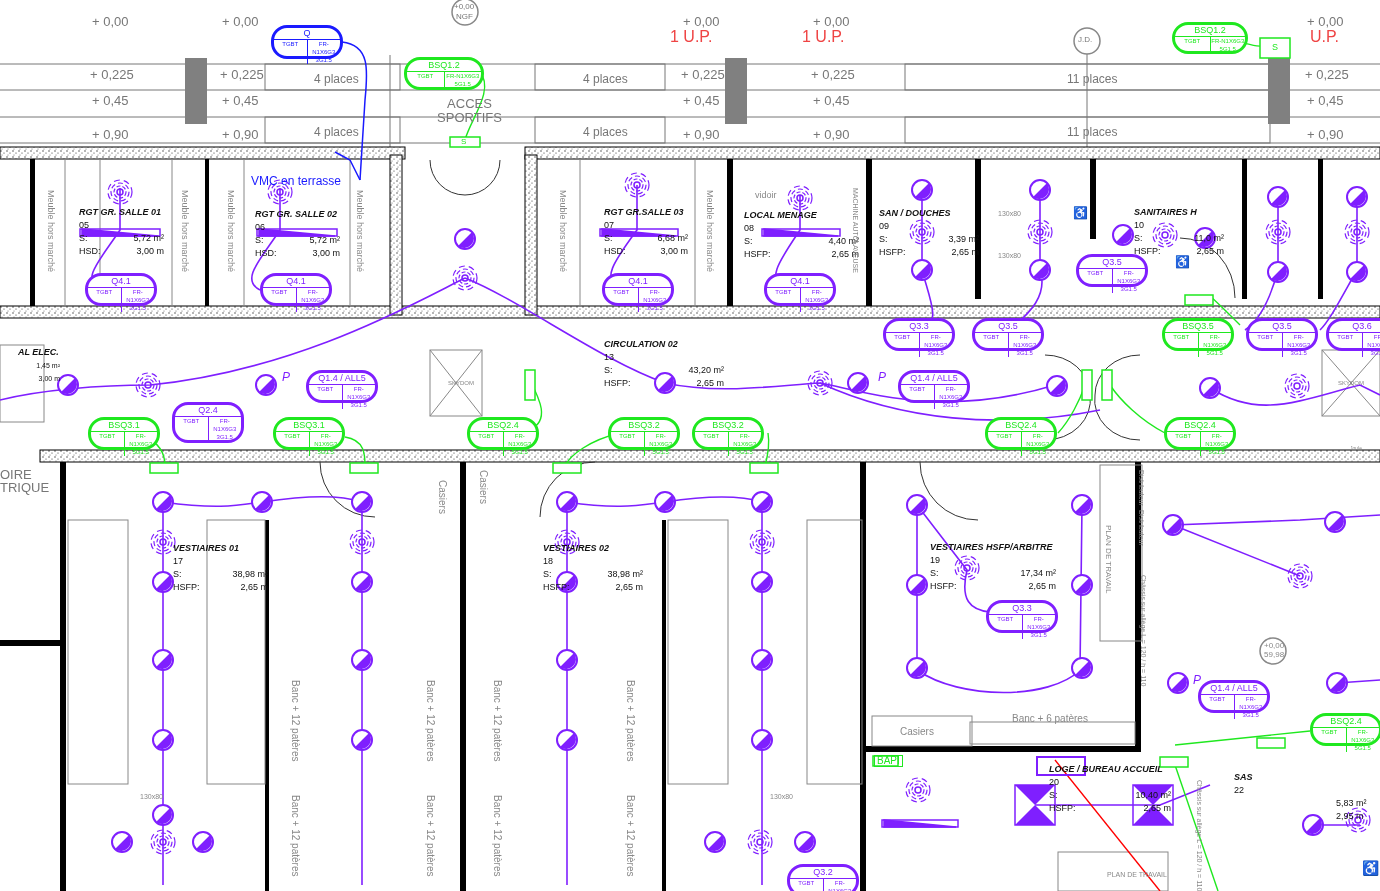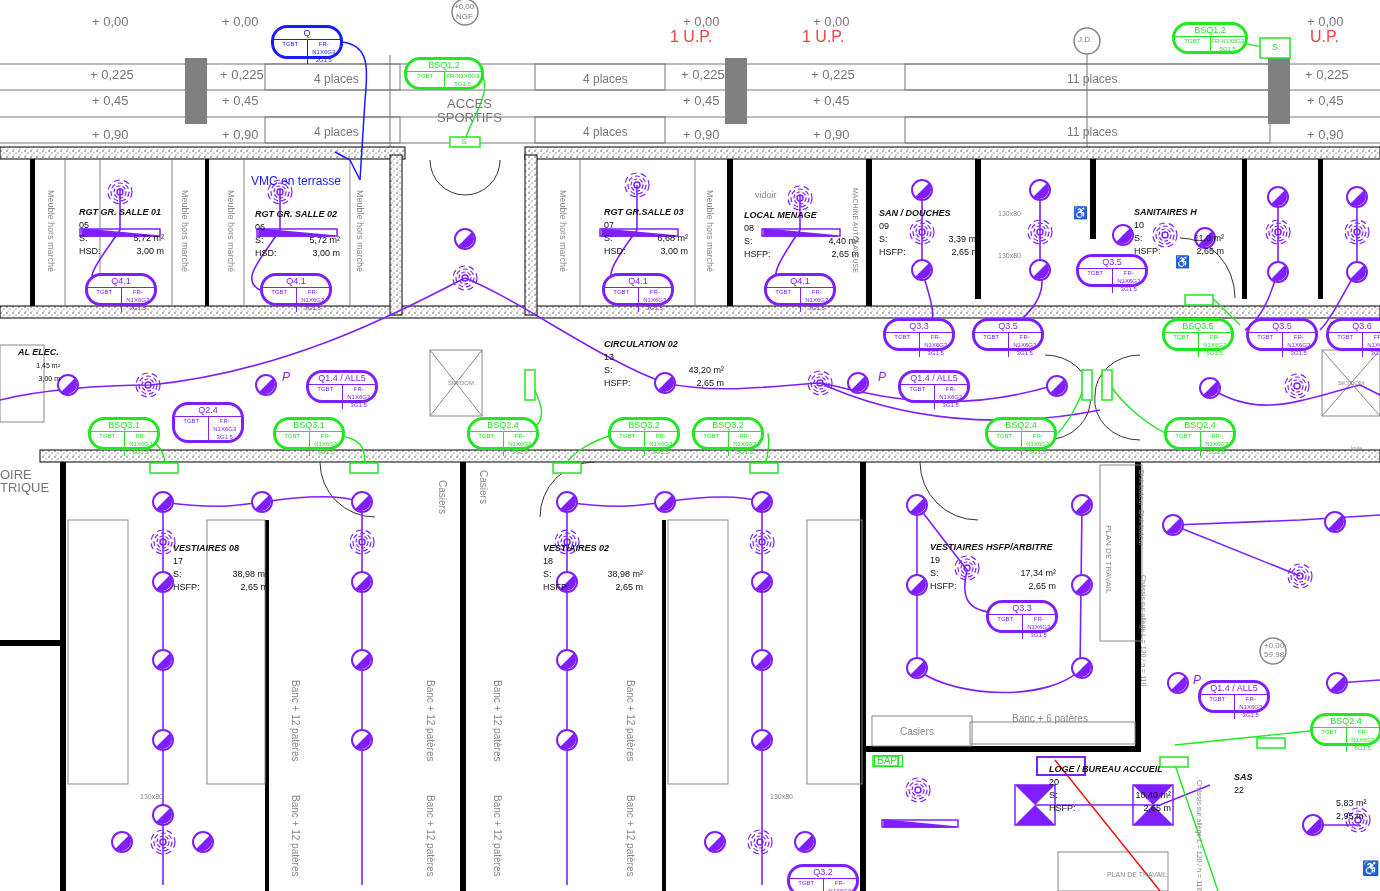--- a/index.html
+++ b/index.html
@@ -418,21 +418,21 @@
   <div class="row">
       <span>S:</span>
       <span>43,20 m²</span>
     </div>
   <div class="row">
       <span>HSFP:</span>
       <span>2,65 m</span>
     </div>
 </div>
 <div class="room" style="left:173px;top:542px;width:95px">
-  <div class="name">VESTIAIRES 08</div>
+  <div class="name">VESTIAIRES 01</div>
     <div>17</div>
   <div class="row">
       <span>S:</span>
       <span>38,98 m²</span>
     </div>
   <div class="row">
       <span>HSFP:</span>
       <span>2,65 m</span>
     </div>
 </div>

